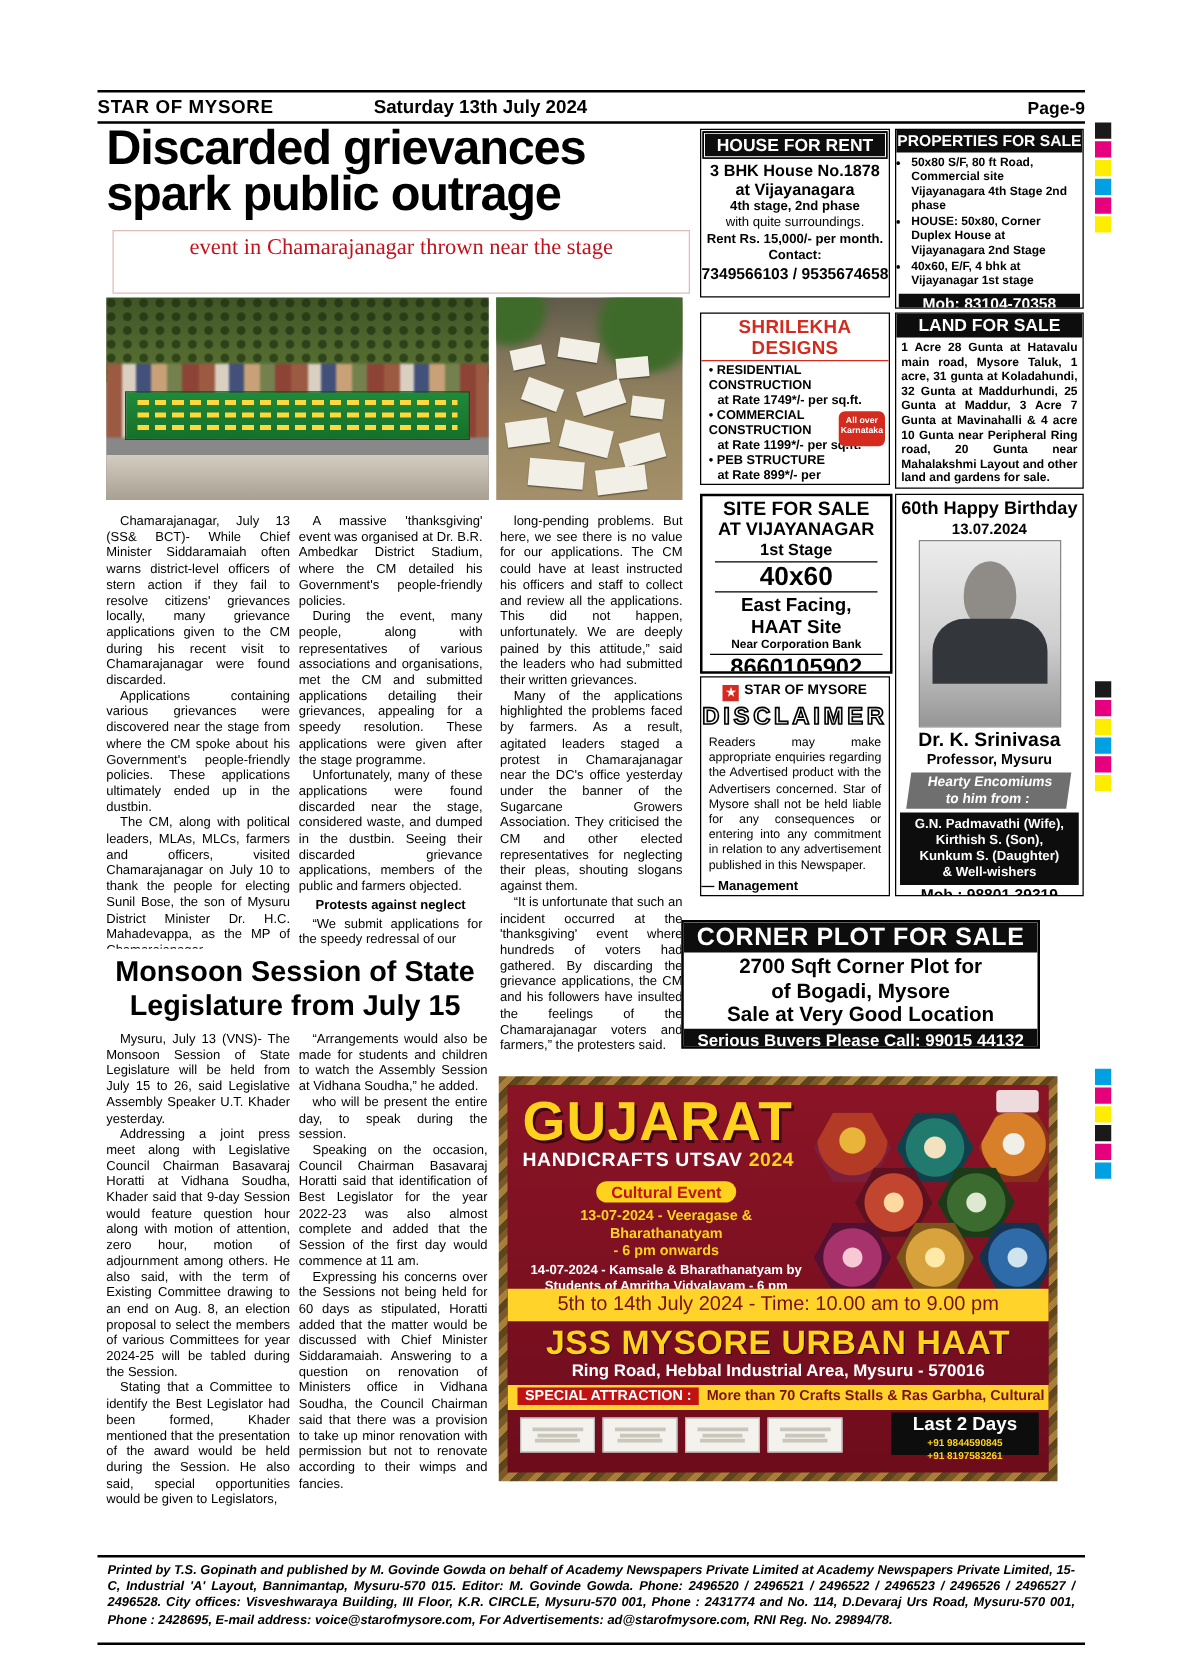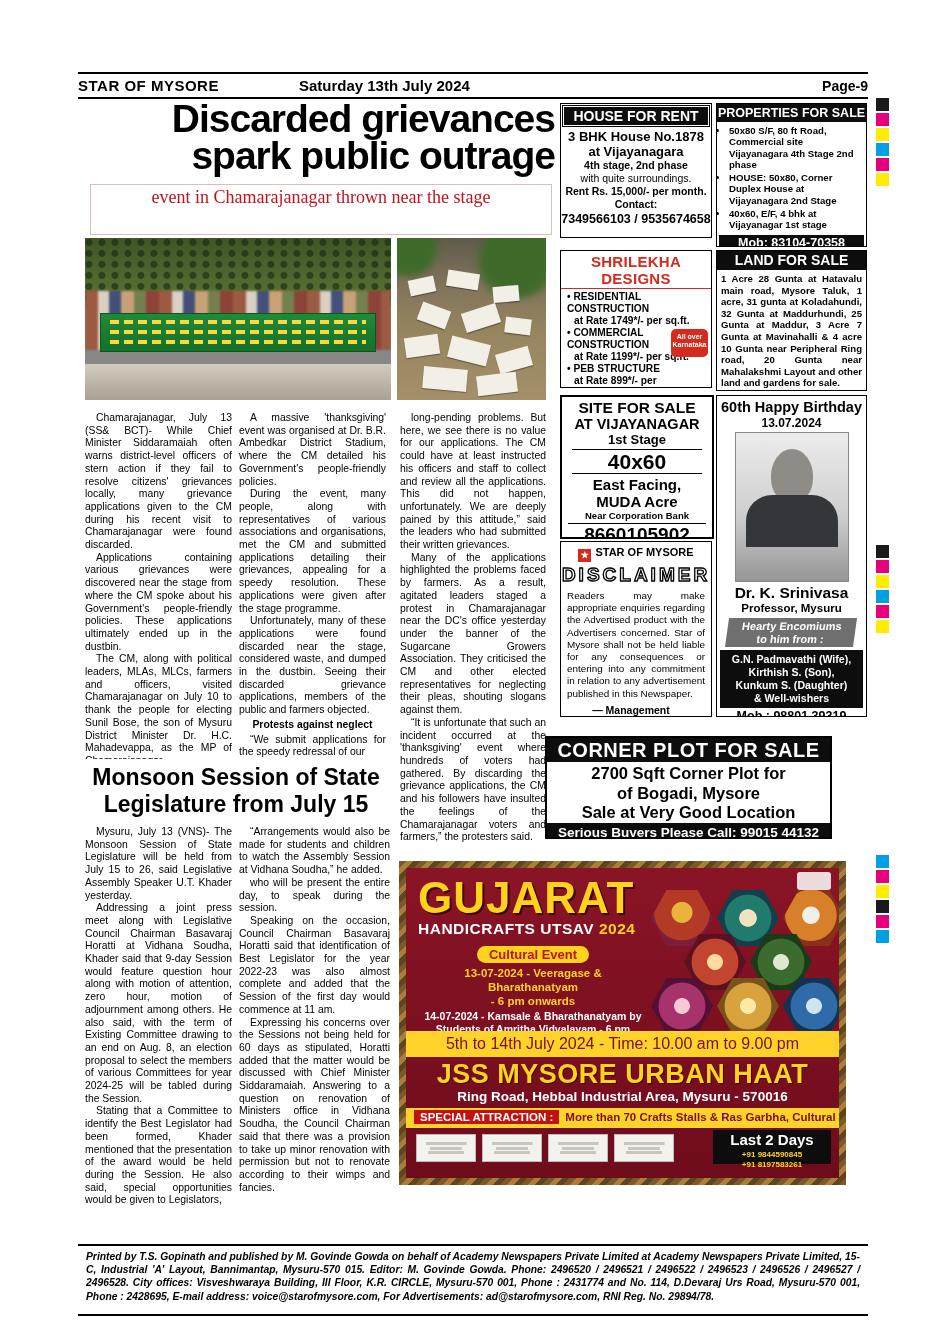--- a/index.html
+++ b/index.html
@@ -6,21 +6,21 @@
   .page{position:relative;width:945px;height:1337px;background:#fff;font-family:"Liberation Sans",sans-serif;color:#000;overflow:hidden;}
   .abs{position:absolute;}
 
   
   .masthead{border-top:2px solid #000;border-bottom:2px solid #000;display:flex;align-items:center;}
   .mast-title{font-weight:bold;font-size:15px;letter-spacing:.5px;}
   .mast-date{font-weight:bold;font-size:15px;margin-left:80px;}
   .mast-page{font-weight:bold;font-size:14px;margin-left:auto;}
 
   
-  .headline{font-weight:bold;font-size:39px;line-height:37px;letter-spacing:-1px;text-align:right;}
+  .headline{font-weight:bold;font-size:39px;line-height:37px;letter-spacing:-1px;text-align:left;}
   .subheadbox{font-family:"Liberation Serif",serif;font-size:18px;line-height:23px;color:#c2121c;text-align:center;border:1px solid #e3b9ba;padding-top:1px;}
   .body-text{font-size:10.4px;line-height:12.7px;text-align:justify;}
   .body-text p{margin:0;text-indent:11px;}
   .crosshead{font-weight:bold;text-align:center;text-indent:0 !important;margin:2px 0 !important;}
   .mon-head{font-weight:bold;font-size:23px;line-height:27px;text-align:center;}
 
   
   .photo{overflow:hidden;background:#888;}
   .ph-trees{position:absolute;left:0;right:0;top:0;height:42%;background-image:radial-gradient(circle at 30% 40%,rgba(15,35,8,.55) 0 3px,transparent 4px),linear-gradient(180deg,#3f5526,#5d7434);background-size:13px 11px,100% 100%;}
   .ph-crowd{position:absolute;left:0;right:0;top:33%;height:36%;background:repeating-linear-gradient(90deg,#9c5a43 0 13px,#d9d0c2 13px 24px,#42507a 24px 36px,#c8a178 36px 49px,#74814e 49px 61px,#8d4436 61px 74px);filter:blur(1px);}
@@ -212,32 +212,32 @@
     <p class="land-body">1 Acre 28 Gunta at Hatavalu main road, Mysore Taluk, 1 acre, 31 gunta at Koladahundi, 32 Gunta at Maddurhundi, 25 Gunta at Maddur, 3 Acre 7 Gunta at Mavinahalli &amp; 4 acre 10 Gunta near Peripheral Ring road, 20 Gunta near Mahalakshmi Layout and other land and gardens for sale.</p>
 
   </div>
 
   <div class="abs ad site-ad" style="left:560px;top:395px;width:150px;height:140px;border-width:2px;">
     <div class="b" style="font-size:15.5px;line-height:17px;margin-top:2px;">SITE FOR SALE</div>
     <div class="b" style="font-size:14.5px;line-height:16px;">AT VIJAYANAGAR</div>
     <div class="b" style="font-size:13px;line-height:15px;">1st Stage</div>
     <div class="b" style="font-size:21px;line-height:23px;border-top:1.5px solid #000;border-bottom:1.5px solid #000;margin:2px 10px;">40x60</div>
     <div class="b" style="font-size:15px;line-height:17px;">East Facing,</div>
-    <div class="b" style="font-size:15px;line-height:17px;">MUDA Acre</div>
+    <div class="b" style="font-size:15px;line-height:17px;">HAAT Site</div>
     <div class="b" style="font-size:9.5px;line-height:12px;">Near Corporation Bank</div>
     <div class="b" style="font-size:19px;line-height:21px;border-top:1.5px solid #000;margin:1px 6px 0;">8660105902</div>
   </div>
 
   <div class="abs ad" style="left:560px;top:541px;width:150px;height:174px;">
     <div class="ctr" style="margin-top:4px;font-size:11px;font-weight:bold;">
       <span class="star-logo">★</span><span>STAR OF MYSORE</span>
     </div>
     <div class="disc-title">DISCLAIMER</div>
     <p class="disc-body">Readers may make appropriate enquiries regarding the Advertised product with the Advertisers concerned. Star of Mysore shall not be held liable for any consequences or entering into any commitment in relation to any advertisement published in this Newspaper.</p>
-    <div style="text-align:center;font-size:10.5px;font-weight:bold;padding-right:10px;margin-top:2px;">— Management</div>
+    <div style="text-align:left;font-size:10.5px;font-weight:bold;padding-right:10px;margin-top:2px;">— Management</div>
   </div>
 
   <div class="abs ad ctr" style="left:716px;top:395px;width:149px;height:320px;">
     <div class="b" style="font-size:14.5px;line-height:17px;margin-top:3px;">60th Happy Birthday</div>
     <div class="b" style="font-size:12px;line-height:14px;">13.07.2024</div>
     <div class="portrait">
       <div class="head"></div>
       <div class="shoulders"></div>
     </div>
     <div class="b" style="font-size:15.5px;line-height:18px;margin-top:2px;">Dr. K. Srinivasa</div>

